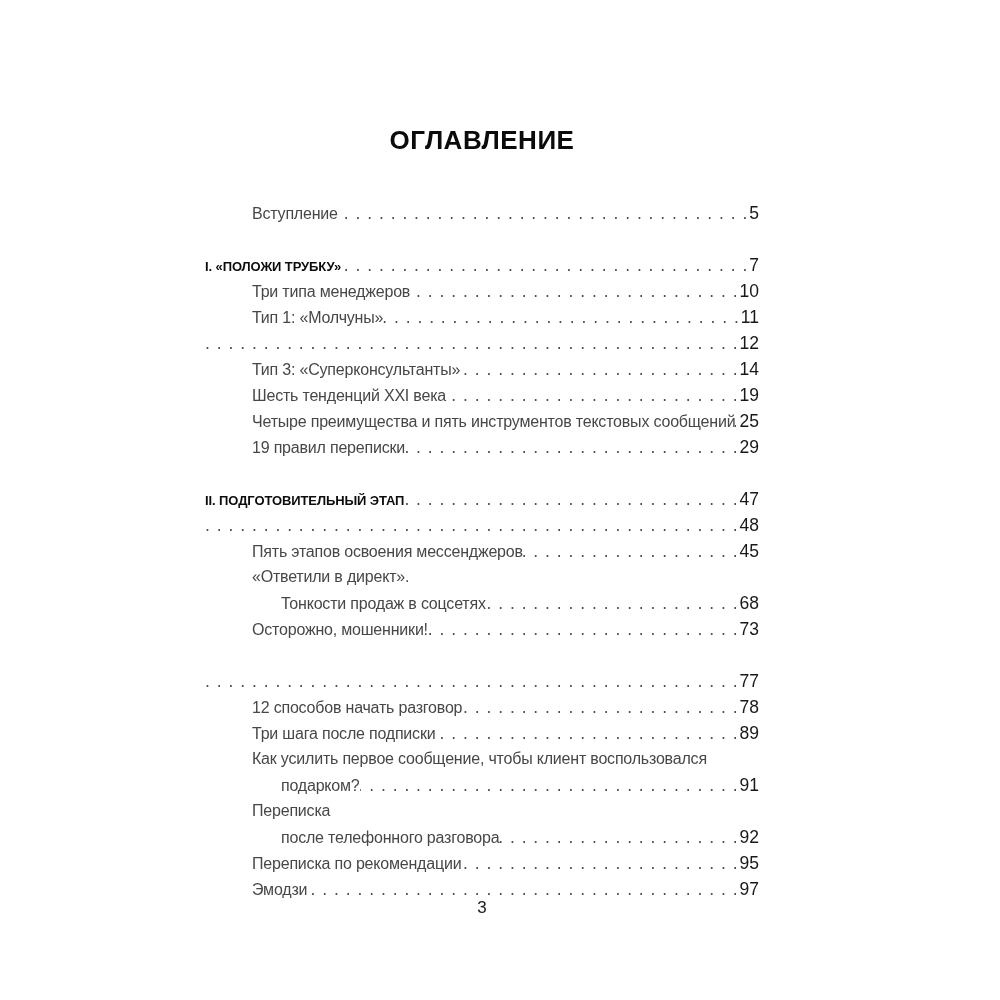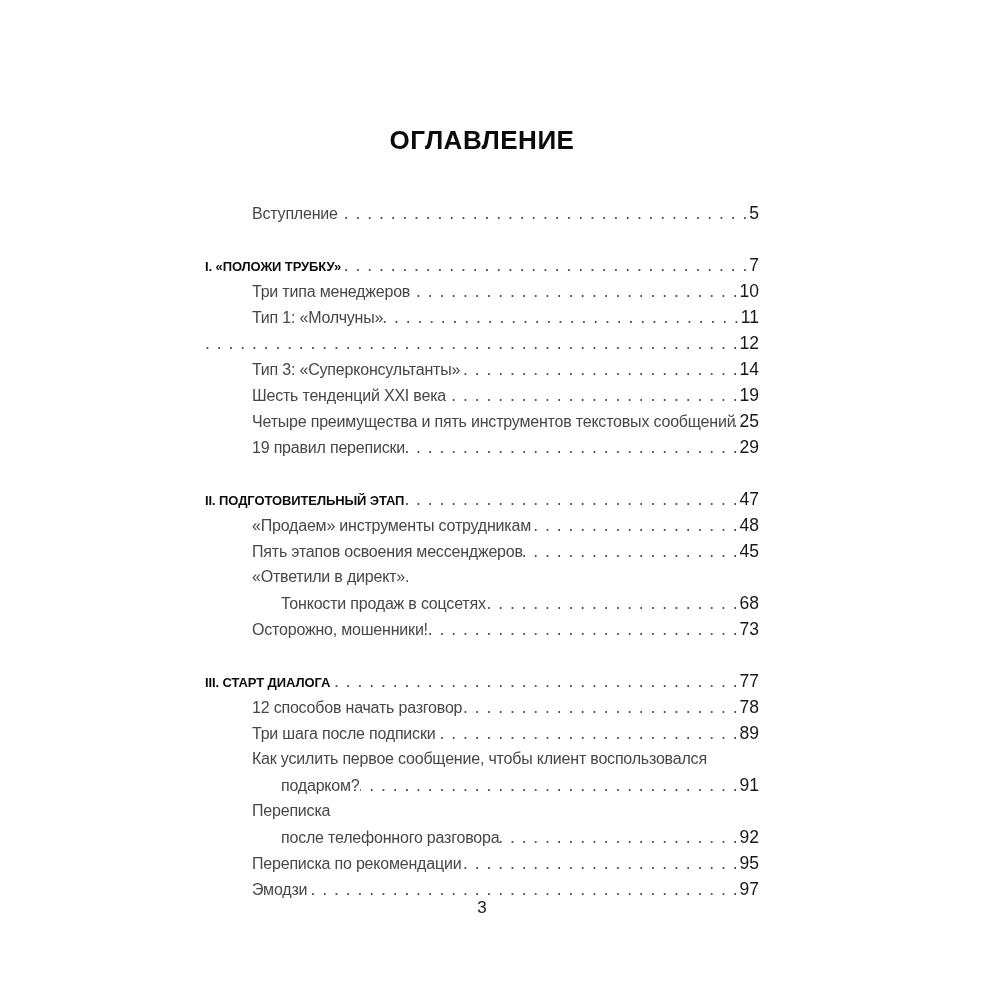--- a/index.html
+++ b/index.html
@@ -135,21 +135,20 @@
     <span class="label">19 правил переписки</span>
     <span class="leader">. . . . . . . . . . . . . . . . . . . . . . . . . . . . . . . . . . . . . . . . . . . . . . . . . . . . . . . . . . . . . . . . . . . . . . . . . . . . . . . . . . . . . . . . . . </span>
     <span class="pagenum">29</span>
   </div>
         <div class="row section gap">
     <span class="label">II. ПОДГОТОВИТЕЛЬНЫЙ ЭТАП</span>
     <span class="leader">. . . . . . . . . . . . . . . . . . . . . . . . . . . . . . . . . . . . . . . . . . . . . . . . . . . . . . . . . . . . . . . . . . . . . . . . . . . . . . . . . . . . . . . . . . </span>
     <span class="pagenum">47</span>
   </div>
         <div class="row item">
-    <span class="label">«Продаем» инструменты сотрудникам</span>
     <span class="leader">. . . . . . . . . . . . . . . . . . . . . . . . . . . . . . . . . . . . . . . . . . . . . . . . . . . . . . . . . . . . . . . . . . . . . . . . . . . . . . . . . . . . . . . . . . </span>
     <span class="pagenum">48</span>
   </div>
         <div class="row item">
     <span class="label">Пять этапов освоения мессенджеров</span>
     <span class="leader">. . . . . . . . . . . . . . . . . . . . . . . . . . . . . . . . . . . . . . . . . . . . . . . . . . . . . . . . . . . . . . . . . . . . . . . . . . . . . . . . . . . . . . . . . . </span>
     <span class="pagenum">45</span>
   </div>
         <div class="row item">
     <span class="label">«Ответили в директ».</span>
@@ -160,21 +159,20 @@
     <span class="label">Тонкости продаж в соцсетях</span>
     <span class="leader">. . . . . . . . . . . . . . . . . . . . . . . . . . . . . . . . . . . . . . . . . . . . . . . . . . . . . . . . . . . . . . . . . . . . . . . . . . . . . . . . . . . . . . . . . . </span>
     <span class="pagenum">68</span>
   </div>
         <div class="row item">
     <span class="label">Осторожно, мошенники!</span>
     <span class="leader">. . . . . . . . . . . . . . . . . . . . . . . . . . . . . . . . . . . . . . . . . . . . . . . . . . . . . . . . . . . . . . . . . . . . . . . . . . . . . . . . . . . . . . . . . . </span>
     <span class="pagenum">73</span>
   </div>
         <div class="row section gap">
-    <span class="label">III. СТАРТ ДИАЛОГА</span>
     <span class="leader">. . . . . . . . . . . . . . . . . . . . . . . . . . . . . . . . . . . . . . . . . . . . . . . . . . . . . . . . . . . . . . . . . . . . . . . . . . . . . . . . . . . . . . . . . . </span>
     <span class="pagenum">77</span>
   </div>
         <div class="row item">
     <span class="label">12 способов начать разговор</span>
     <span class="leader">. . . . . . . . . . . . . . . . . . . . . . . . . . . . . . . . . . . . . . . . . . . . . . . . . . . . . . . . . . . . . . . . . . . . . . . . . . . . . . . . . . . . . . . . . . </span>
     <span class="pagenum">78</span>
   </div>
         <div class="row item">
     <span class="label">Три шага после подписки</span>

